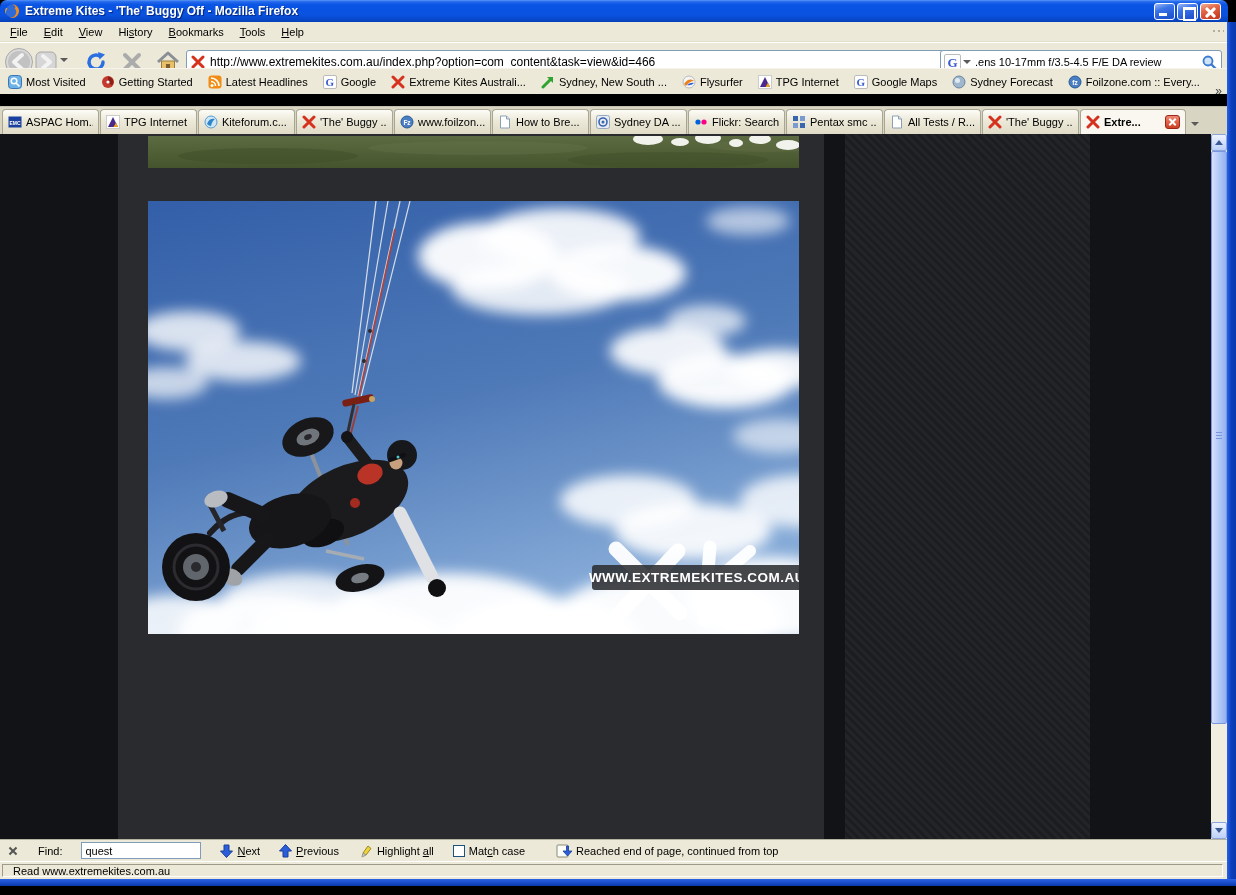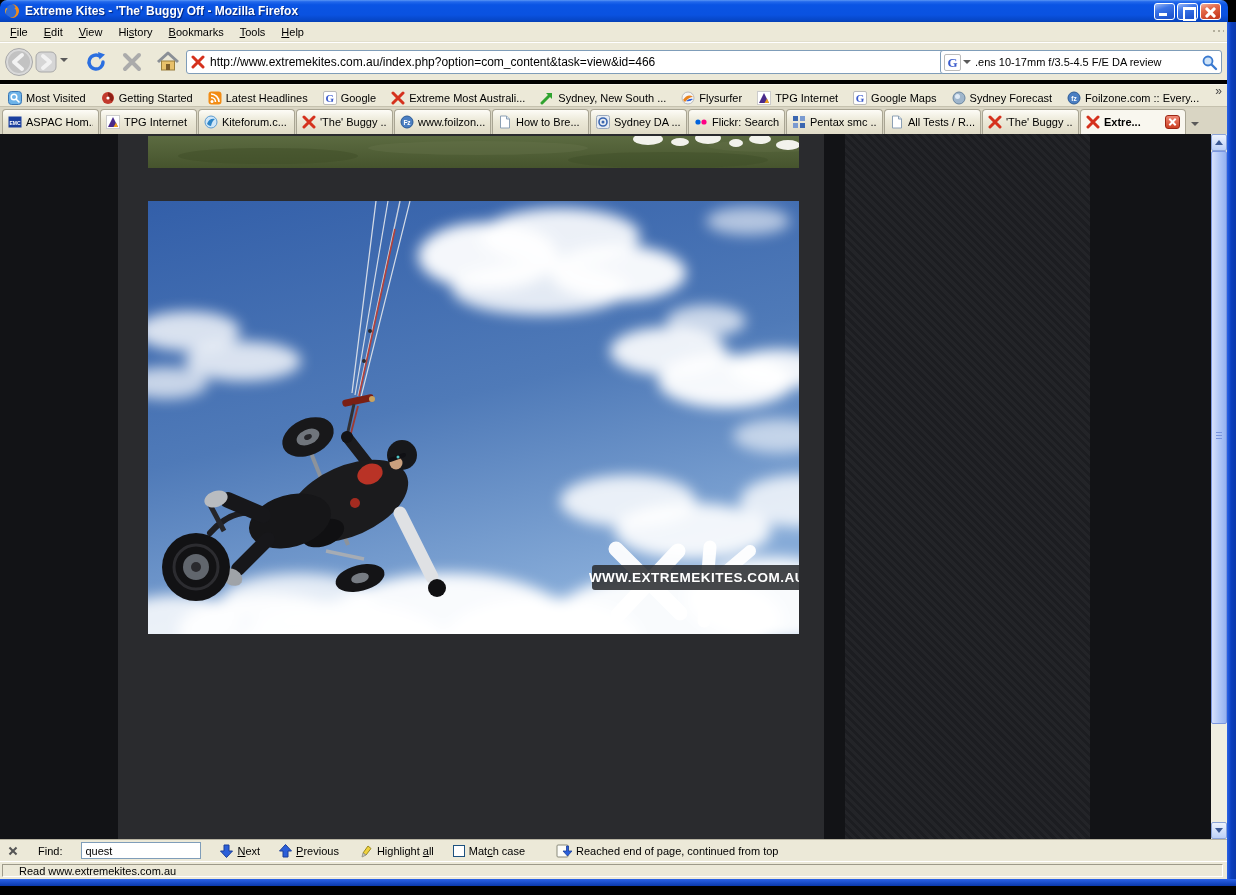--- a/index.html
+++ b/index.html
@@ -40,21 +40,21 @@
   .drop-caret { width:0; height:0; border-left:4px solid transparent; border-right:4px solid transparent; border-top:4px solid #5a5a5a; }
   .url-drop { width:15px; height:20px; display:flex; align-items:center; justify-content:center;
     background:linear-gradient(#fdfdfb,#e8e5d6); border-left:1px solid #cfcaba; border-radius:0 2px 2px 0; }
   .searchbox { position:absolute; left:940px; top:7px; width:282px; height:24px; background:#fff;
     border:1px solid #7f9db9; border-radius:3px; display:flex; align-items:center; padding:0 3px; }
   .g-box { width:17px; height:17px; border:1px solid #bbb; border-radius:2px; font-family:"Liberation Serif",serif;
     font-weight:bold; font-size:13px; color:#3a5bcd; text-align:center; line-height:15px; background:#fff; }
   .searchbox input { flex:1; border:none; outline:none; font-size:11px; font-family:"Liberation Sans",sans-serif; color:#000; background:transparent; margin-left:4px; }
 
   
-  .bookmarksbar { position:absolute; left:0; top:84px; width:1236px; height:26px; background:#ece9d8;
+  .bookmarksbar { position:absolute; left:0; top:68px; width:1236px; height:26px; background:#ece9d8;
     display:flex; align-items:center; gap:15px; padding-left:8px; font-size:11px; color:#000; border-top:1px solid #f6f4ea; }
   .bm { display:flex; align-items:center; gap:4px; white-space:nowrap; }
   .bm-overflow { position:absolute; right:14px; top:84px; font-size:12px; color:#444; }
 
   
   .tabstrip { position:absolute; left:0; top:106px; width:1236px; height:28px; background:#d9d5c3;
     display:flex; align-items:flex-end; padding:3px 2px 0 2px; border-top:1px solid #c5c1ae; }
   .tab { height:25px; flex:0 0 97px; margin-right:1px; border:1px solid #a9a593; border-bottom:none;
     border-radius:4px 4px 0 0; background:linear-gradient(#fdfcf7,#ece9d8 45%,#e0dbc7);
     display:flex; align-items:center; gap:4px; padding:0 5px; font-size:11px; overflow:hidden; white-space:nowrap; color:#000; }
@@ -104,21 +104,21 @@
   .find-close::before,.find-close::after { content:""; position:absolute; left:1px; top:5px; width:10px; height:2px; background:#555; }
   .find-close::before { transform:rotate(45deg); } .find-close::after { transform:rotate(-45deg); }
   .findbar input[type=text] { width:120px; height:17px; border:1px solid #7f9db9; font-size:11px; padding:1px 3px;
     font-family:"Liberation Sans",sans-serif; }
   .find-group { display:flex; align-items:center; gap:4px; white-space:nowrap; }
   .checkbox { width:12px; height:12px; border:1px solid #1c5180; background:#fff; }
 
   
   .statusbar { position:absolute; left:0; top:861px; width:1227px; height:18px; background:#ece9d8; border-top:1px solid #fff; }
   .status-cell { position:absolute; left:2px; top:2px; right:4px; bottom:2px; border:1px solid;
-    border-color:#9d9a8a #fff #fff #9d9a8a; display:flex; align-items:center; padding-left:16px; font-size:11px; color:#000; }
+    border-color:#9d9a8a #fff #fff #9d9a8a; display:flex; align-items:center; padding-left:10px; font-size:11px; color:#000; }
 
   .icon16 { width:16px; height:16px; flex:0 0 16px; }
   .icon14 { width:14px; height:14px; flex:0 0 14px; }
   svg { display:block; }
 </style>
 </head>
 <body>
 
 <div id="window">
 
@@ -231,21 +231,21 @@
       <span>Latest Headlines</span>
       </span>
     <span class="bm">
       <span class="g-box" style="width:14px;height:14px;font-size:11px;line-height:12px;">G</span>
       <span>Google</span>
       </span>
     <span class="bm">
       <svg class="icon14" viewBox="0 0 14 14">
           <path d="M2,2 L12,12 M12,2 L2,12" stroke="#d5311d" stroke-width="3" stroke-linecap="round"></path>
         </svg>
-      <span>Extreme Most Australi...</span>
+      <span>Extreme Kites Australi...</span>
       </span>
     <span class="bm">
       <svg class="icon14" viewBox="0 0 14 14">
           <path d="M2,12 L10,4" stroke="#2fa32f" stroke-width="3" stroke-linecap="round"></path>
           <path d="M6,2 L12,2 L12,8 z" fill="#2fa32f"></path>
         </svg>
       <span>Sydney, New South ...</span>
       </span>
     <span class="bm">
       <svg class="icon14" viewBox="0 0 14 14">

